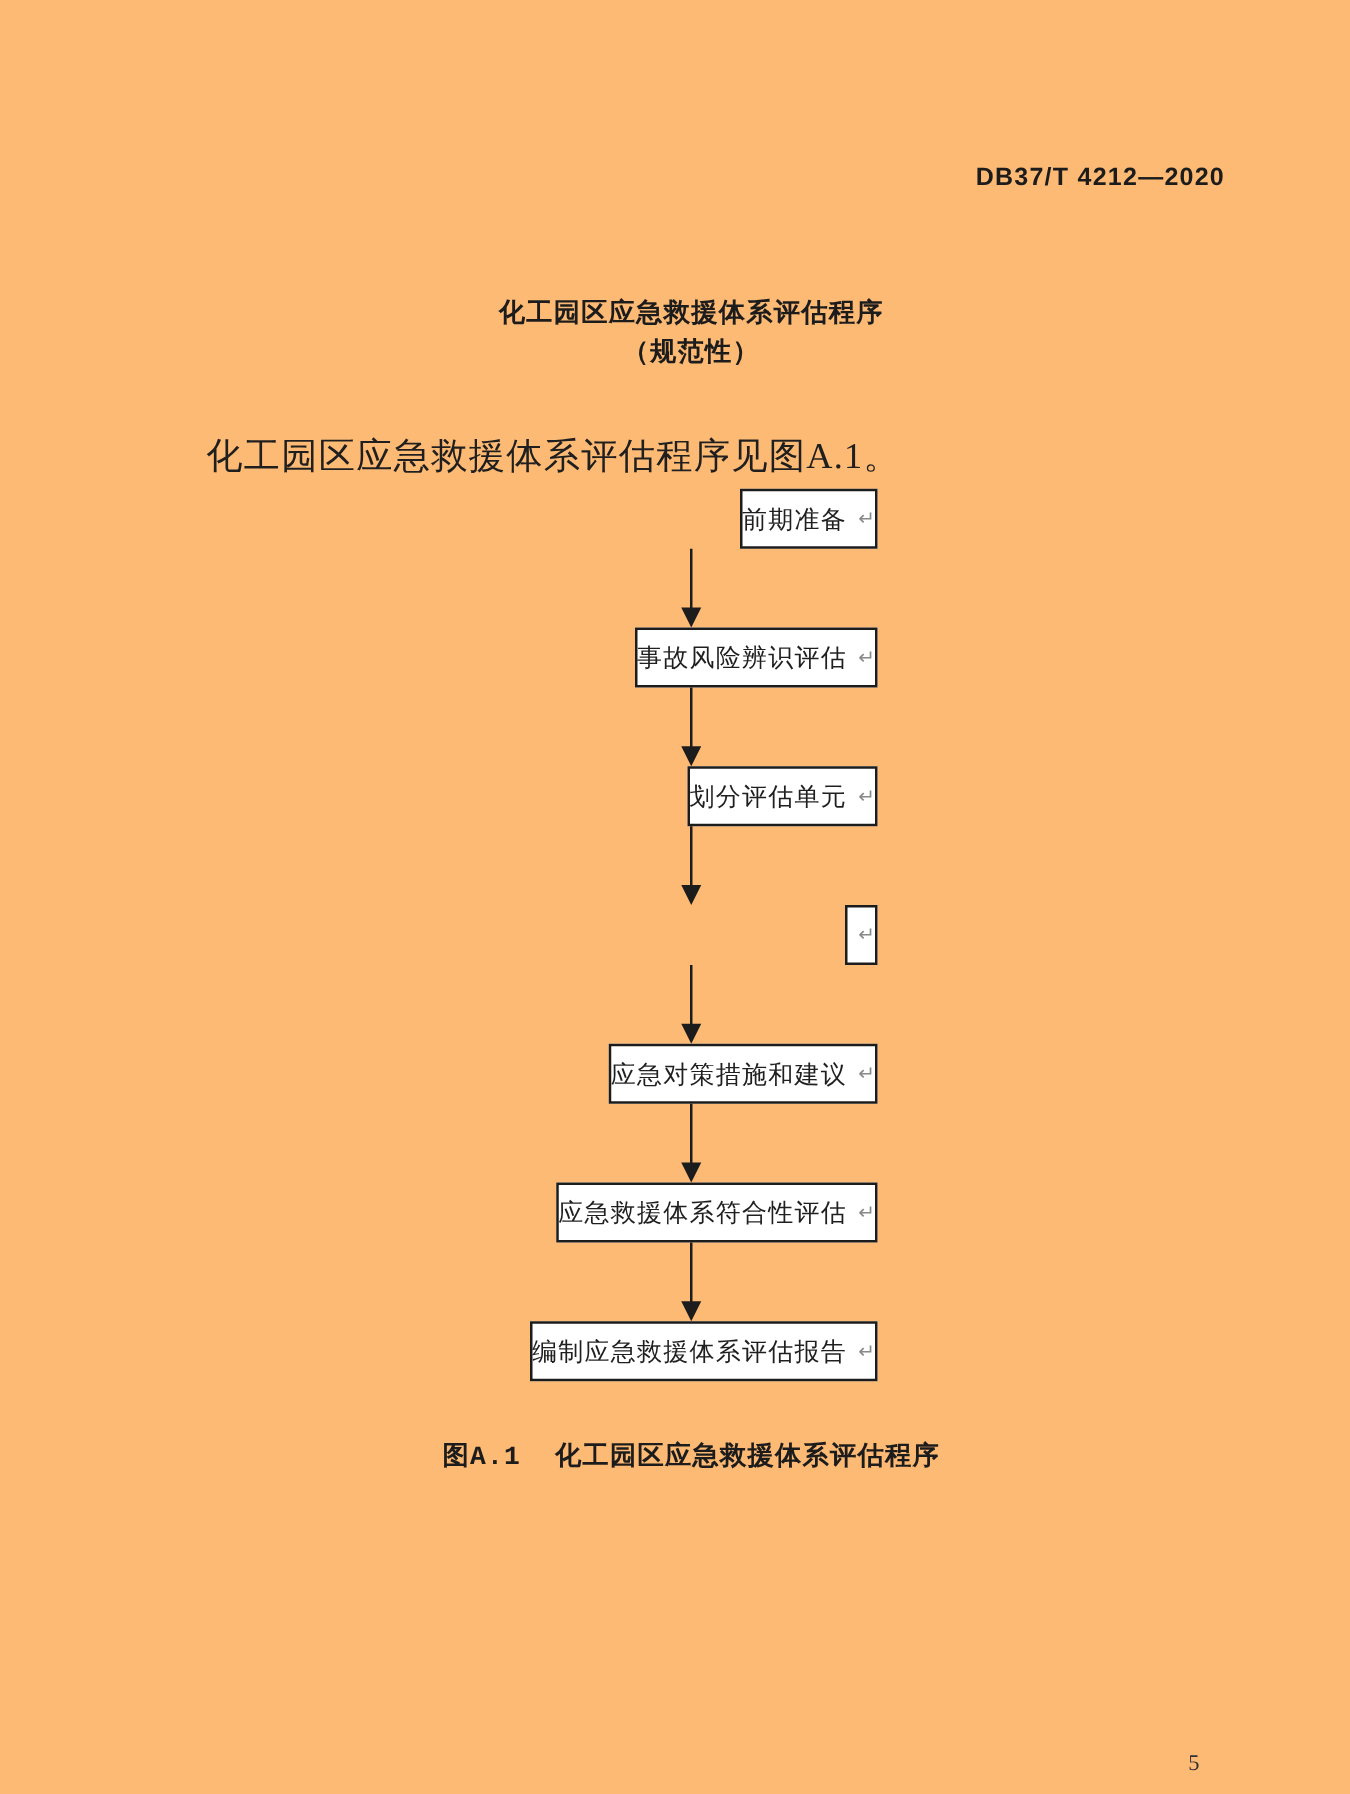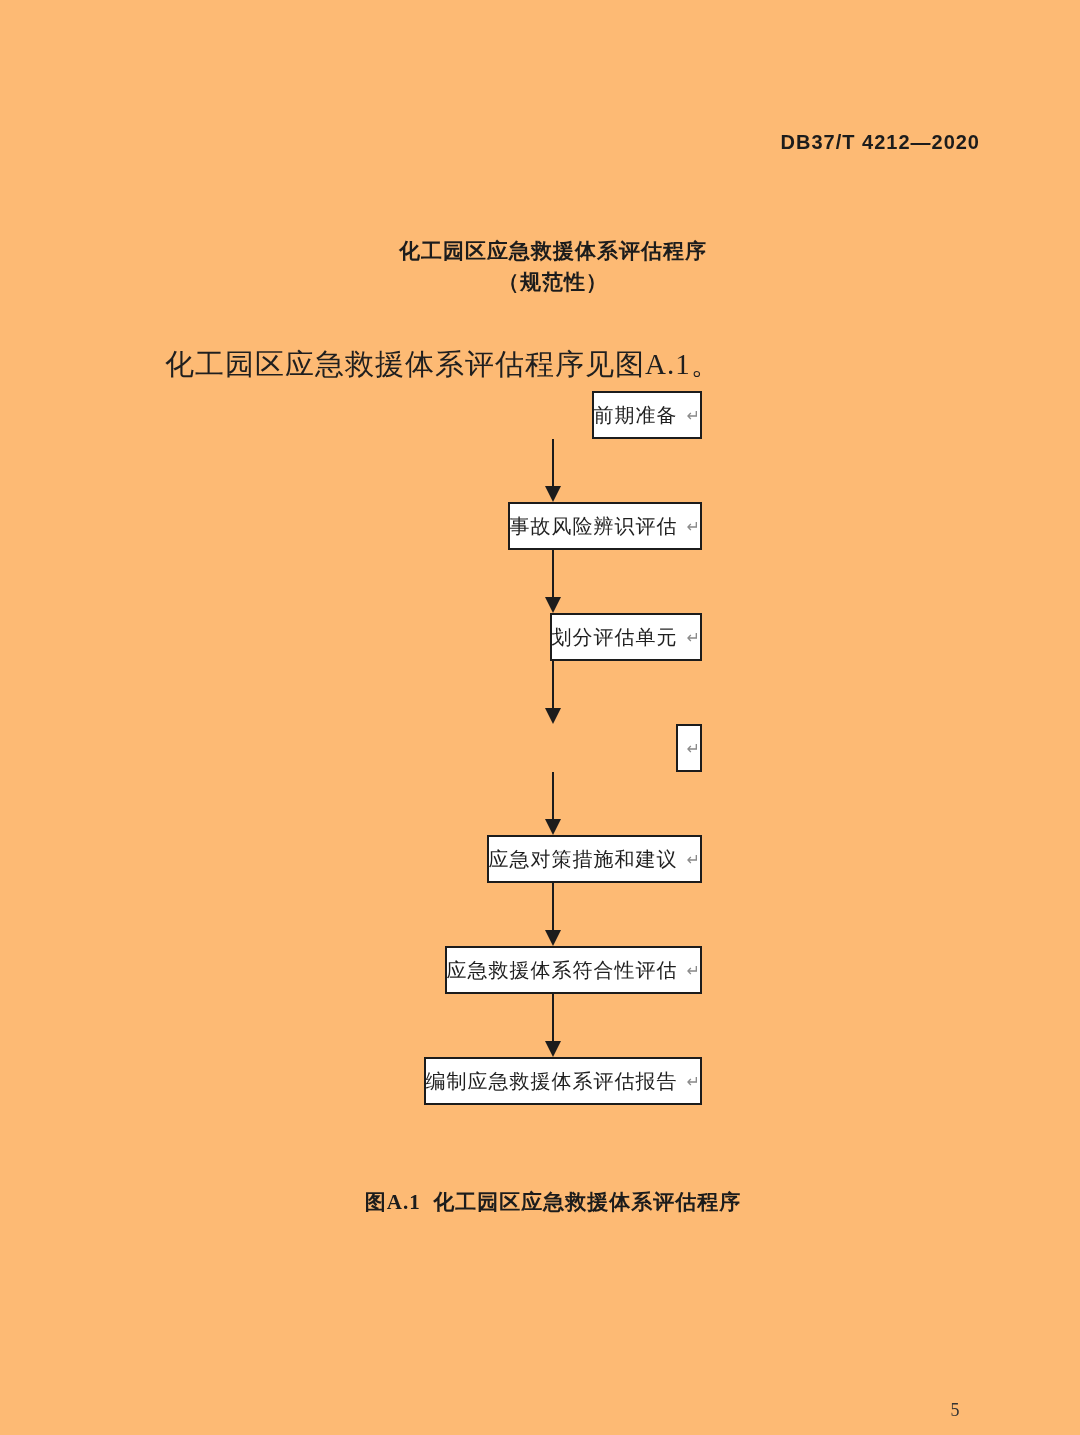--- a/index.html
+++ b/index.html
@@ -101,27 +101,26 @@
     border-right: 8px solid transparent;
     border-top: 16px solid #1c1c1c;
     margin-top: -1px;
   }
   .caption {
     position: absolute;
     top: 1150px;
     left: 213px;
     width: 680px;
     text-align: center;
-    font-family: Liberation Serif, serif;
+    font-family: Liberation Mono, monospace;
     font-weight: bold;
     font-size: 21px;
     letter-spacing: 1px;
     color: #1c1c1c;
     white-space: pre;
-    margin-top: 38px;
   }
   .page-num {
     position: absolute;
     top: 1400px;
     left: 940px;
     width: 30px;
     text-align: center;
     font-family: "Liberation Serif", serif;
     font-size: 18px;
     color: #333333;

